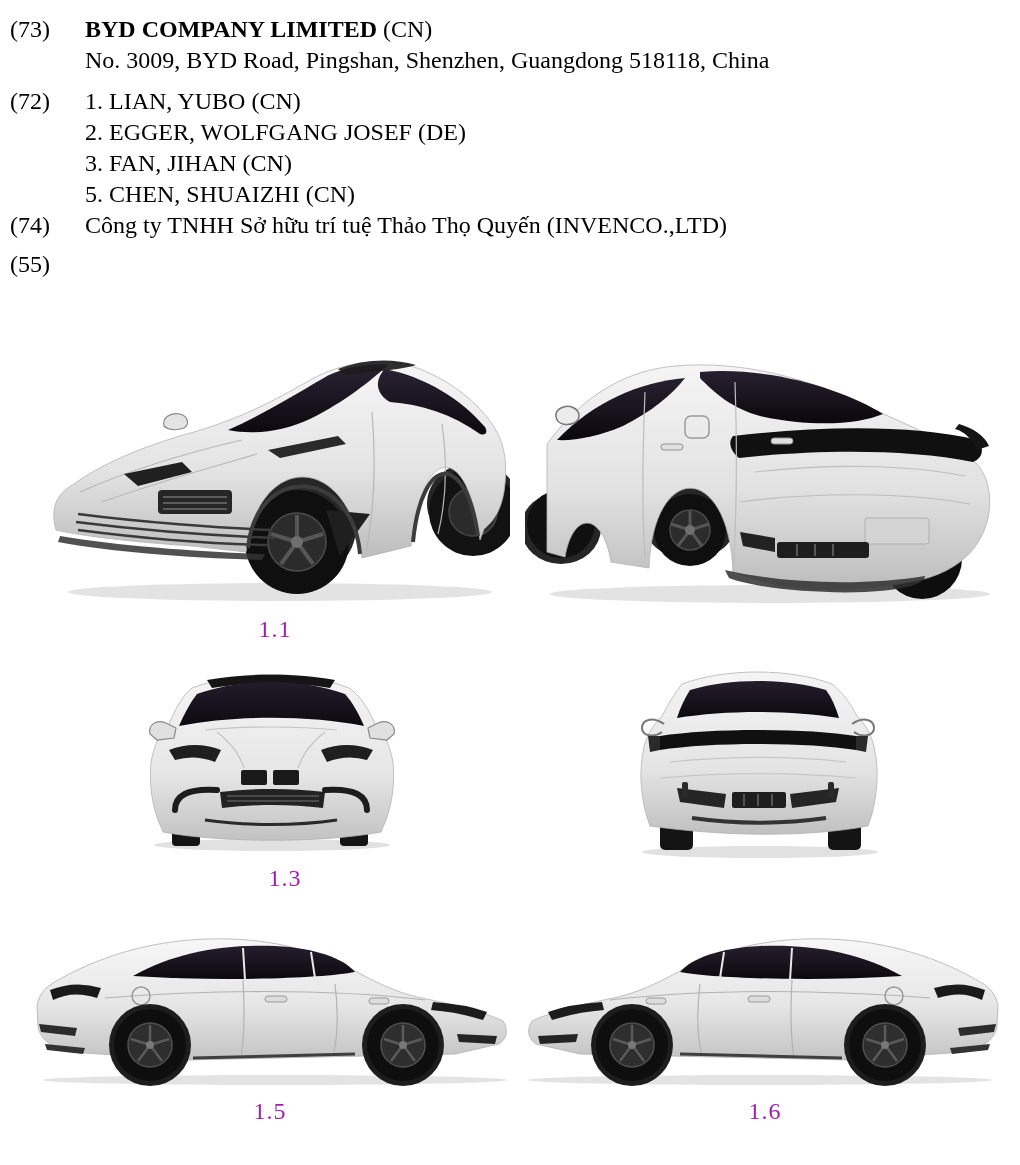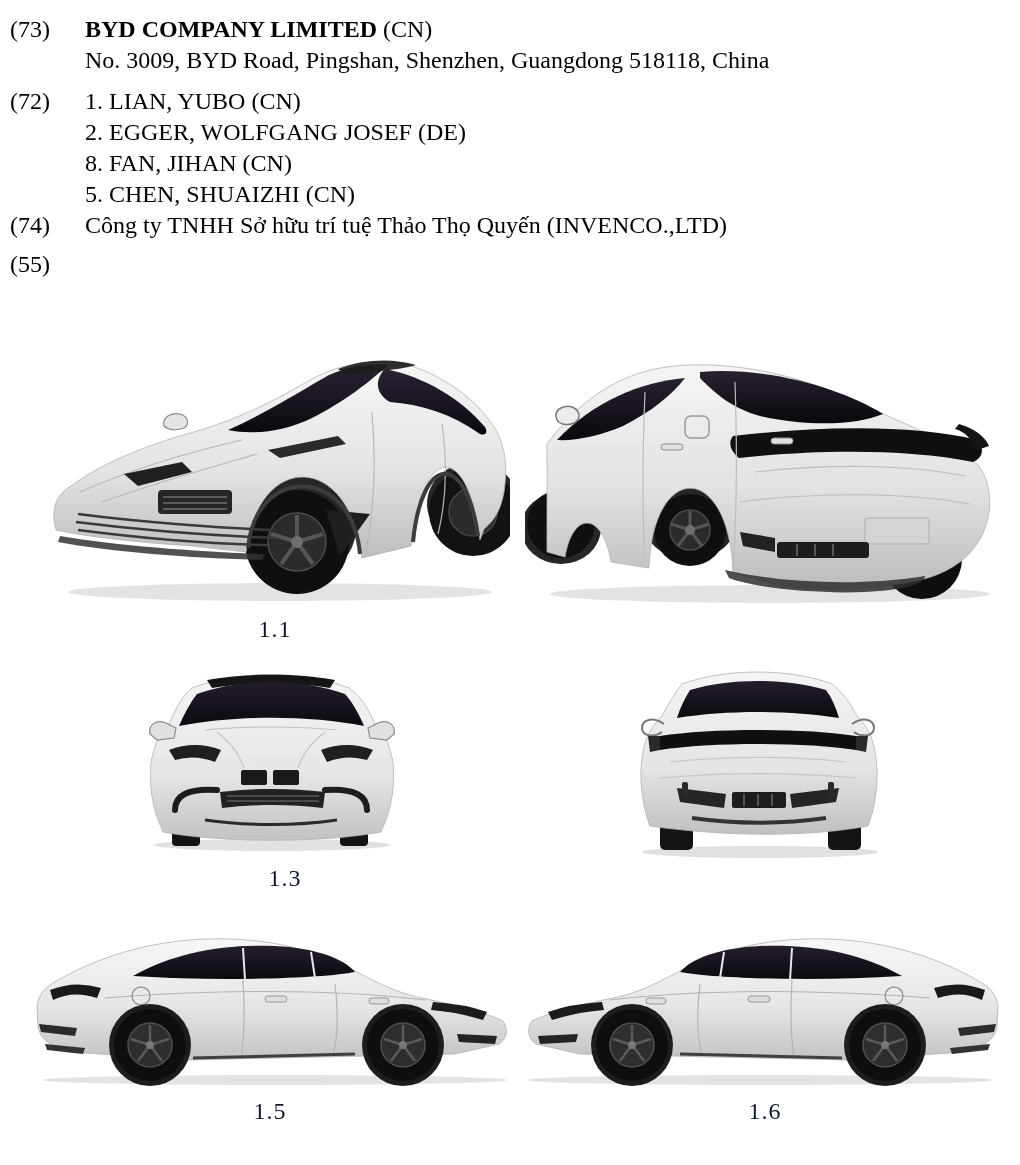--- a/index.html
+++ b/index.html
@@ -10,21 +10,21 @@
   
   .biblio{position:absolute;left:0;top:0;width:1020px;padding-top:6px;font-size:24px;line-height:31px;}
   .field{display:flex;align-items:flex-start;}
   .code{flex:0 0 85px;padding-left:10px;box-sizing:border-box;}
   .content{flex:1 1 auto;padding-right:12px;}
   .mt8{margin-top:8px;} .mt10{margin-top:10px;justify-content:center;} .mt4{}
   .bold{font-weight:bold;}
   
   .figure{position:absolute;text-align:center;}
   .figure svg{display:block;}
-  .fig-label{font-size:24px;color:#0f172a;margin-top:12px;letter-spacing:1px;}
+  .fig-label{font-size:24px;color:#a21caf;margin-top:12px;letter-spacing:1px;}
   .mirrored{transform:scaleX(-1);}
 </style>
 </head>
 <body>
 
 <div class="page">
 
   <div class="biblio">
 
     <div class="field mt8">
@@ -33,21 +33,21 @@
         <div><span class="bold">BYD COMPANY LIMITED</span><span> (CN)</span></div>
         <div>No. 3009, BYD Road, Pingshan, Shenzhen, Guangdong 518118, China</div>
       </div>
     </div>
 
     <div class="field mt10">
       <div class="code">(72)</div>
       <div class="content">
         <div>1. LIAN, YUBO (CN)</div>
         <div>2. EGGER, WOLFGANG JOSEF (DE)</div>
-        <div>8. FAN, JIHAN (CN)</div>
+        <div>3. FAN, JIHAN (CN)</div>
         <div>5. CHEN, SHUAIZHI (CN)</div>
       </div>
     </div>
 
     <div class="field mt4">
       <div class="code">(74)</div>
       <div class="content">Công ty TNHH Sở hữu trí tuệ Thảo Thọ Quyến (INVENCO.,LTD)</div>
     </div>
 
     <div class="field mt8">

